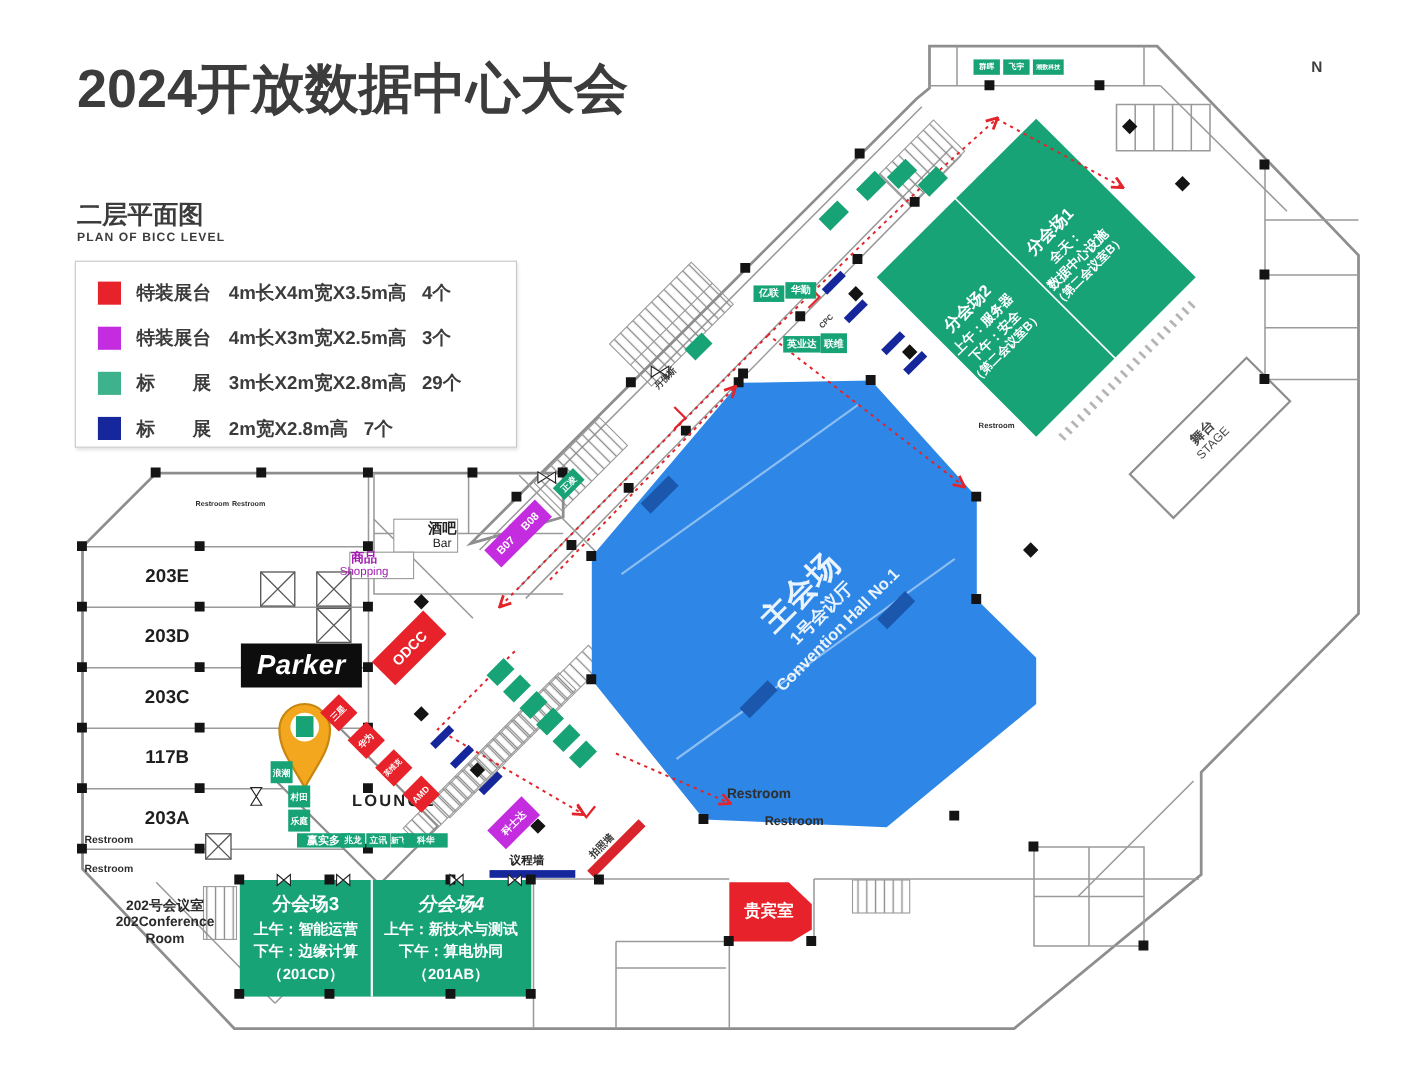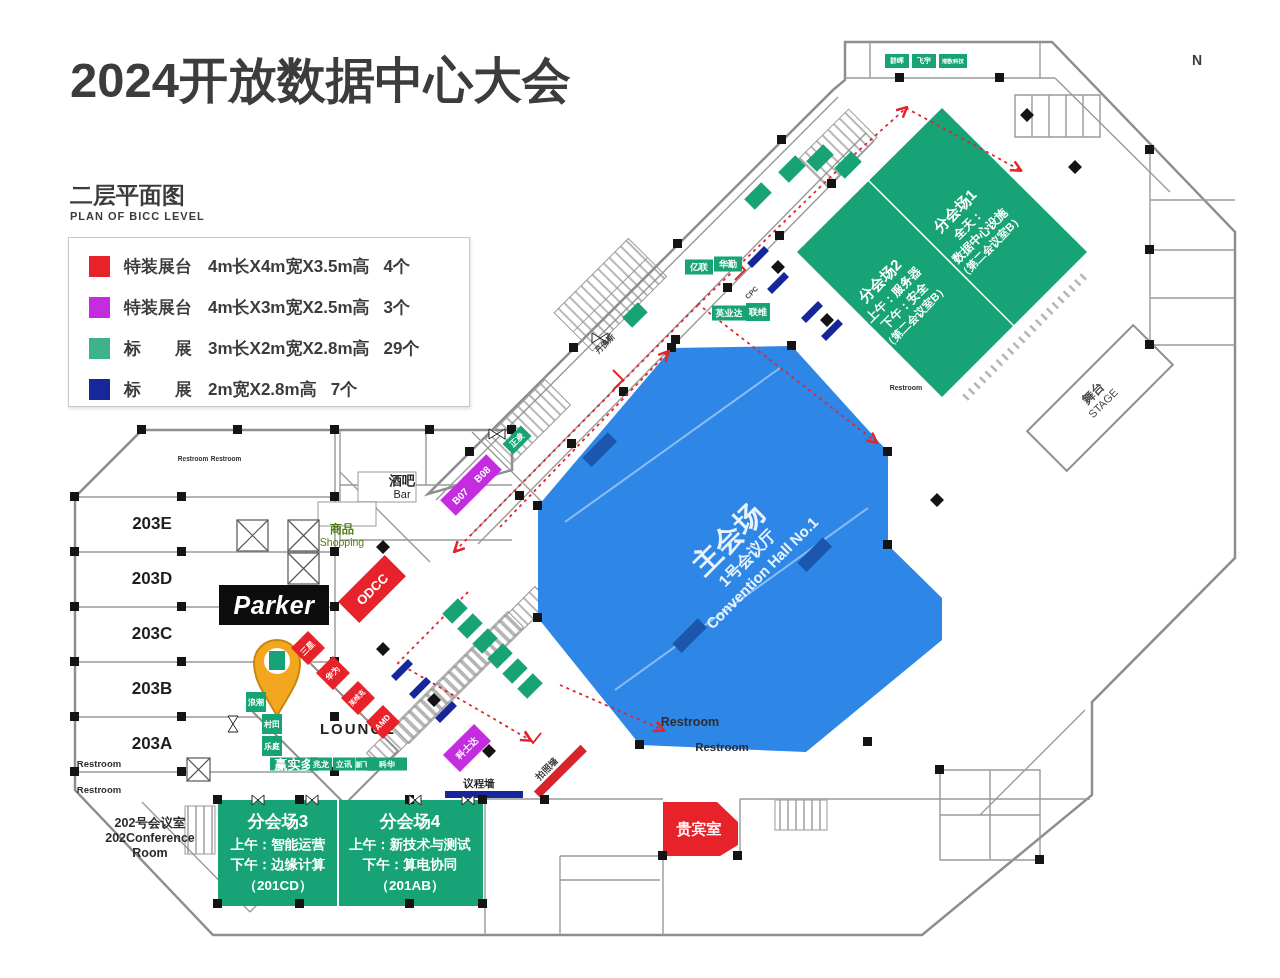--- a/index.html
+++ b/index.html
@@ -245,21 +245,21 @@
 </div>
 
 <div class="lbl" style="left:278px;top:853px;color:#fff;">
   <div style="font-size:17px;font-weight:800;">分会场3</div>
   <div style="font-size:13.5px;font-weight:700;margin-top:5px;">上午：智能运营</div>
   <div style="font-size:13.5px;font-weight:700;margin-top:4px;">下午：边缘计算</div>
   <div style="font-size:13.5px;font-weight:700;margin-top:5px;">（201CD）</div>
 </div>
 
 <div class="lbl" style="left:410px;top:853px;color:#fff;">
-  <div style="font-size:17px;font-weight:800;">分会场4</div>
+  <div style="font-size:17px;font-weight:800;font-style:italic;">分会场4</div>
   <div style="font-size:13.5px;font-weight:700;margin-top:5px;">上午：新技术与测试</div>
   <div style="font-size:13.5px;font-weight:700;margin-top:4px;">下午：算电协同</div>
   <div style="font-size:13.5px;font-weight:700;margin-top:5px;">（201AB）</div>
 </div>
 
 <div class="lbl" style="left:150px;top:838px;color:#2b2b2b;">
   <div style="font-size:12.5px;font-weight:700;">202号会议室</div>
   <div style="font-size:12.5px;font-weight:700;">202Conference</div>
   <div style="font-size:12.5px;font-weight:700;">Room</div>
 </div>
@@ -271,29 +271,29 @@
   <div style="font-size:11px;">STAGE</div>
 </div>
 
 <div class="lbl" style="left:322px;top:729px;font-size:15px;font-weight:700;color:#222;letter-spacing:2px;margin-left:36px;">LOUNGE</div>
 
 <div class="lbl" style="left:387px;top:487px;color:#222;margin-left:15px;">
   <div style="font-size:13px;font-weight:700;">酒吧</div>
   <div style="font-size:11px;">Bar</div>
 </div>
 
-<div class="lbl" style="left:342px;top:513px;color:#4d7c0f;margin-top:22px;">
+<div class="lbl" style="left:331px;top:513px;color:#a21caf;">
   <div style="font-size:12px;font-weight:700;">商品</div>
   <div style="font-size:10.5px;">Shopping</div>
 </div>
 
 <div class="lbl" style="left:152px;top:524px;font-size:17px;font-weight:600;color:#1e1e1e;">203E</div>
 <div class="lbl" style="left:152px;top:579px;font-size:17px;font-weight:600;color:#1e1e1e;">203D</div>
 <div class="lbl" style="left:152px;top:634px;font-size:17px;font-weight:600;color:#1e1e1e;">203C</div>
-<div class="lbl" style="left:152px;top:689px;font-size:17px;font-weight:600;color:#1e1e1e;">203B</div>
+<div class="lbl" style="left:152px;top:689px;font-size:17px;font-weight:600;color:#1e1e1e;">117B</div>
 <div class="lbl" style="left:152px;top:744px;font-size:17px;font-weight:600;color:#1e1e1e;">203A</div>
 
 <div class="lbl" style="left:99px;top:764px;font-size:9.5px;font-weight:600;">Restroom</div>
 <div class="lbl" style="left:99px;top:790px;font-size:9.5px;font-weight:600;">Restroom</div>
 <div class="lbl" style="left:193px;top:459px;font-size:6.5px;font-weight:600;">Restroom</div>
 <div class="lbl" style="left:226px;top:459px;font-size:6.5px;font-weight:600;">Restroom</div>
 <div class="lbl" style="left:906px;top:388px;font-size:7px;font-weight:600;">Restroom</div>
 <div class="lbl" style="left:690px;top:722px;font-size:12.5px;font-weight:600;">Restroom</div>
 <div class="lbl" style="left:722px;top:748px;font-size:11.5px;font-weight:600;">Restroom</div>
 
@@ -324,21 +324,21 @@
 <div class="booth purple" style="left:460px;top:496px;width:34px;height:22px;font-size:10px;">
   <span>B07</span>
     </div>
 <div class="booth purple" style="left:482px;top:474px;width:34px;height:22px;font-size:10px;">
   <span>B08</span>
     </div>
 <div class="booth purple" style="left:467px;top:748px;width:44px;height:24px;font-size:9px;">
   <span>科士达</span>
     </div>
 
-<div class="flatbooth green" style="left:294px;top:764px;width:48px;height:13px;font-size:13px;justify-content:center;">
+<div class="flatbooth green" style="left:294px;top:764px;width:48px;height:13px;font-size:10px;justify-content:center;">
   <span>赢实多</span>
     </div>
 <div class="flatbooth green" style="left:321px;top:764px;width:22px;height:13px;font-size:8px;">
   <span>兆龙</span>
     </div>
 <div class="flatbooth green" style="left:344px;top:764px;width:22px;height:13px;font-size:8px;">
   <span>立讯</span>
     </div>
 <div class="flatbooth green" style="left:366px;top:764px;width:21px;height:13px;font-size:7px;">
   <span>新飞通</span>

